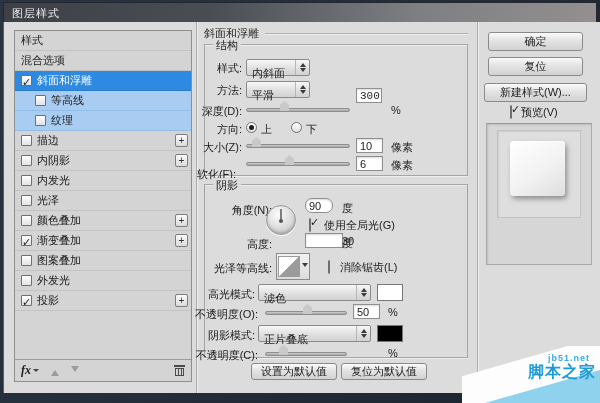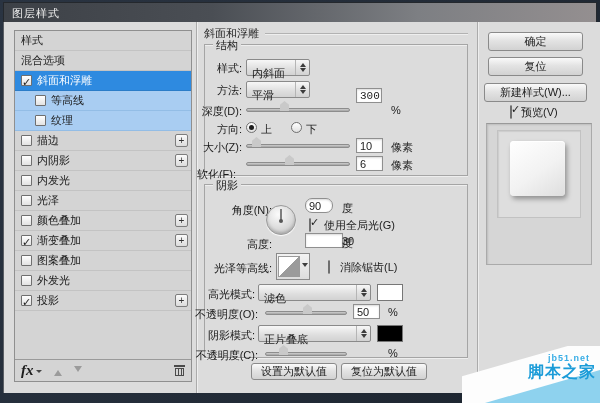--- a/index.html
+++ b/index.html
@@ -20,21 +20,21 @@
   .srow.sel{background:#2e8ae0;color:#fff;border-bottom-color:#2a7cc8;}
   .srow.sub{background:#a9cdf2;padding-left:20px;border-bottom-color:#93bde6;}
   .cb{width:11px;height:11px;background:linear-gradient(#ffffff,#e2e2e2);border:1px solid #6f6f6f;
       border-radius:1px;box-sizing:border-box;position:relative;flex:0 0 auto;}
   .cb.checked::after{content:"\2713";position:absolute;left:0px;top:-3px;font-size:11px;font-weight:bold;color:#1d1d1d;}
   .plusbox{position:absolute;right:3px;top:3px;width:13px;height:13px;border:1px solid #7d7d7d;border-radius:2px;
       background:linear-gradient(#fafafa,#dcdcdc);box-sizing:border-box;text-align:center;line-height:10px;}
   .plusbox::before{content:"+";font-size:10px;color:#333;}
   .sfooter{position:absolute;left:0;bottom:0;width:100%;height:22px;border-top:1px solid #9a9a9a;
       background:#d4d4d4;display:flex;align-items:center;padding:0 6px;gap:12px;box-sizing:border-box;}
-  .fx{font-style:italic;font-weight:bold;font-size:15px;font-family:"Liberation Serif","DejaVu Serif",serif;}
+  .fx{font-style:italic;font-weight:bold;font-size:12px;font-family:"Liberation Serif","DejaVu Serif",serif;}
   .fx::after{content:"";display:inline-block;margin-left:2px;border:3px solid transparent;border-top-color:#444;vertical-align:-1px;}
   .arrow-up{width:0;height:0;border:4px solid transparent;border-bottom:6px solid #9b9b9b;}
   .arrow-down{width:0;height:0;border:4px solid transparent;border-top:6px solid #9b9b9b;}
   .trash{margin-left:auto;position:relative;width:11px;height:13px;}
   .trash::before{content:"";position:absolute;top:1px;left:0;width:11px;height:2px;background:#4a4a4a;}
   .trash::after{content:"";position:absolute;top:4px;left:1px;width:9px;height:8px;border:1px solid #4a4a4a;
       box-sizing:border-box;background:repeating-linear-gradient(90deg,transparent 0 2px,#4a4a4a 2px 3px);}
   
   .lbl{position:absolute;width:92px;text-align:right;color:#1b1b1b;}
   .gbox{position:absolute;border:1px solid #a5a5a5;box-shadow:inset 0 1px 0 #eee,0 1px 0 #eee;box-sizing:border-box;}

